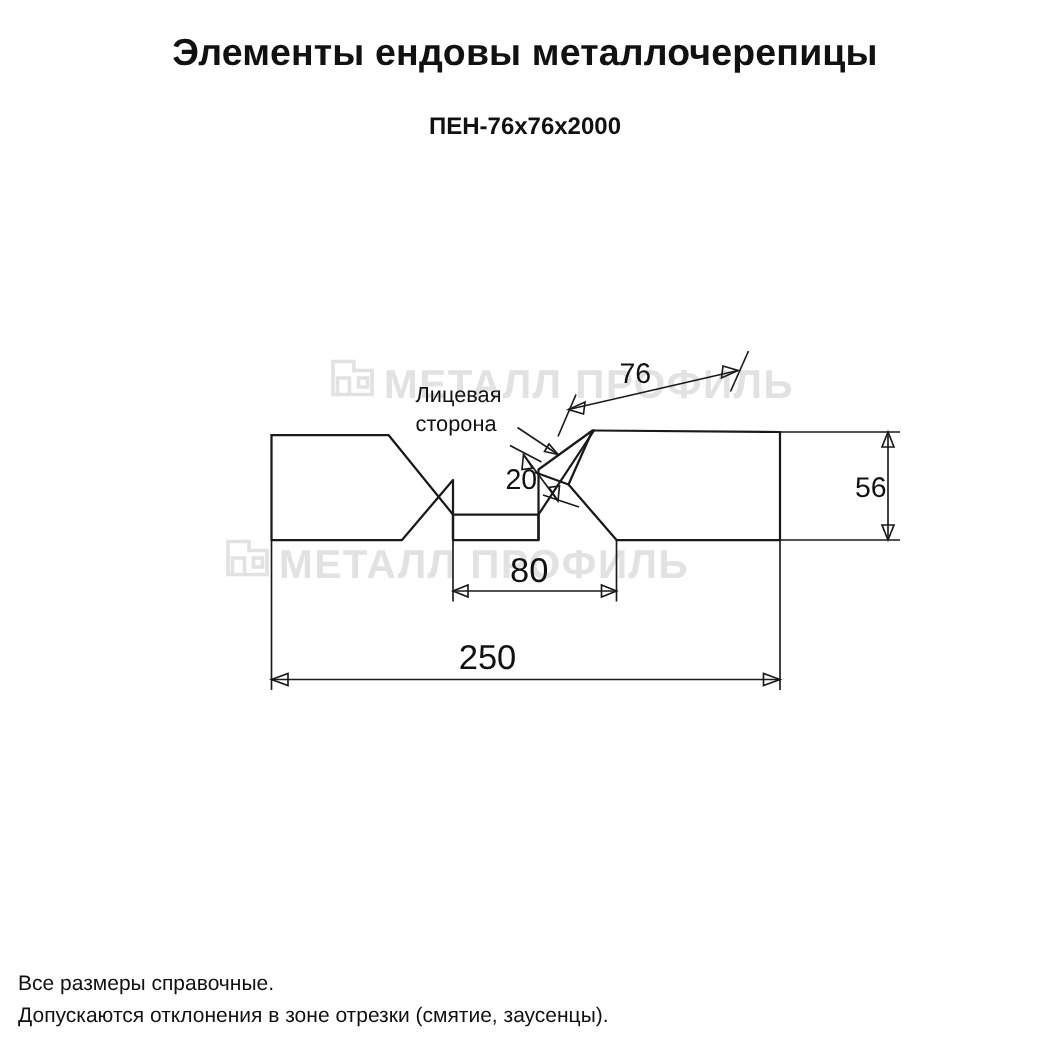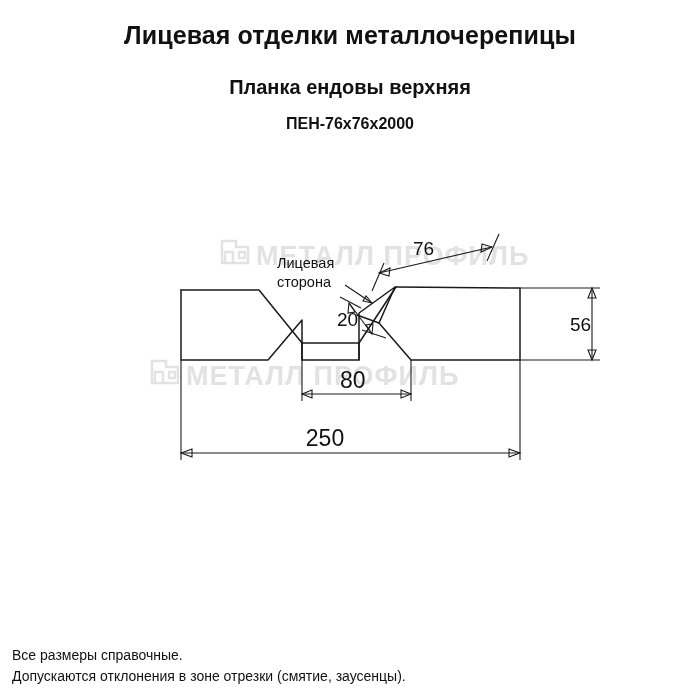--- a/index.html
+++ b/index.html
@@ -115,22 +115,21 @@
     fill: #111111;
     font-size: 14.5px;
   }
 </style>
 </head>
 <body>
 
 <div class="page">
 
   <div class="title-block">
-    <h1 class="main-title">Лицевая отделки металлочерепицы</h1>
-    <h2 class="sub-title">Планка ендовы верхняя</h2>
+    <h1 class="main-title">Элементы ендовы металлочерепицы</h1>
     <h3 class="code-title">ПЕН-76x76x2000</h3>
   </div>
 
   <div class="drawing-wrap">
     <svg width="700" height="330" viewBox="0 0 700 330">
 
       <g opacity="1">
         <g transform="translate(222,66)">
           <path class="wm-shape" d="M0,14 L0,0 L14,0 L14,6 L26,6 L26,22 L0,22 Z"></path>
           <path class="wm-shape" d="M3,22 L3,11 L11,11 L11,22"></path>

